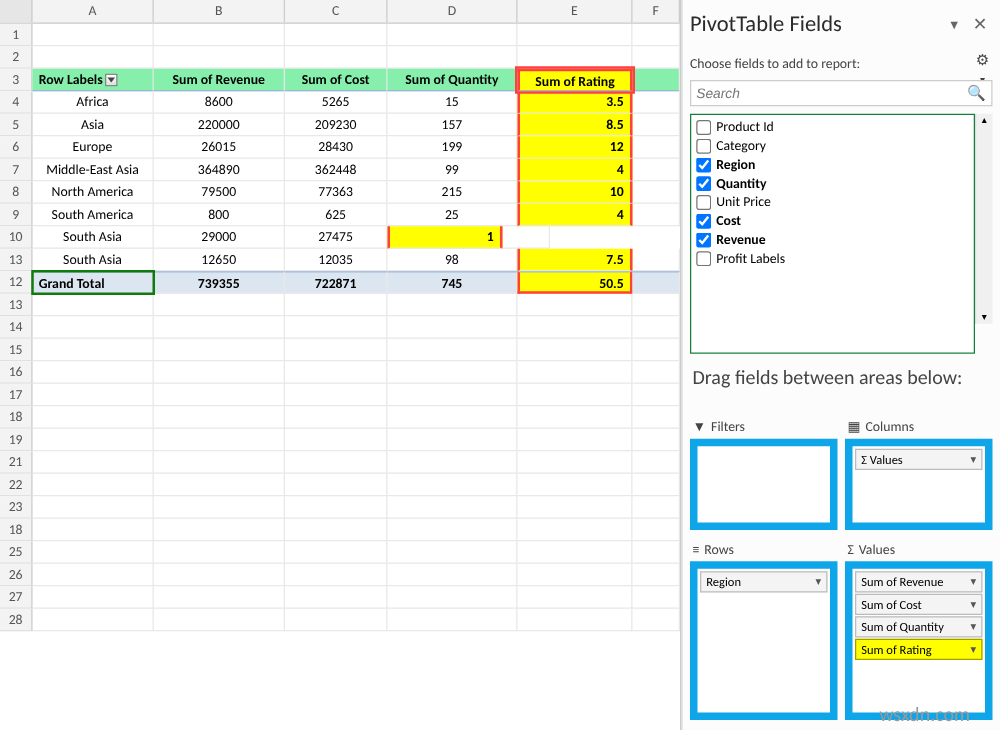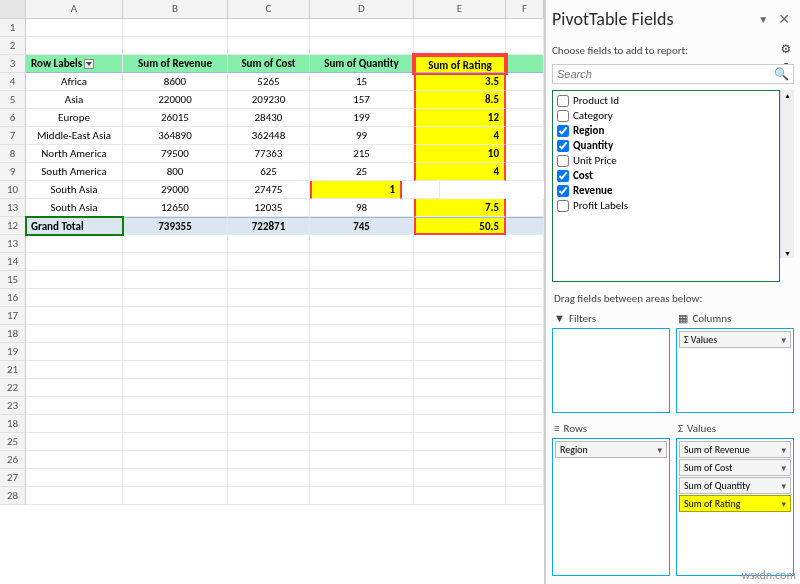--- a/index.html
+++ b/index.html
@@ -33,30 +33,30 @@
 .close-x { font-size: 14px; color: #666; cursor: pointer; padding: 0 4px; }
 .search { display: flex; align-items: center; border: 1px solid #ccc; padding: 2px 4px; background: #fff; margin: 2px 0 6px; }
 .search input { border: none; outline: none; flex: 1; font-size: 11px; font-style: italic; color: #999; }
 .search .mag { font-size: 12px; color: #666; }
 .fields-list { border: 1px solid #15803d; background: #fff; height: 192px; overflow: auto; padding: 2px; }
 .field-item { display: flex; align-items: center; padding: 1px 2px; gap: 4px; font-size: 11px; }
 .field-item input { width: 12px; height: 12px; }
 .field-item.bold label { font-weight: bold; }
 .scrollbar-v { width: 14px; background: #f0f0f0; border-left: 1px solid #ddd; }
 
-.drag-text { font-size: 11px; color: #444; margin: 10px 2px 4px; }
+.drag-text { font-size: 16px; color: #444; margin: 10px 2px 20px; }
 .areas { display: grid; grid-template-columns: 1fr 1fr; grid-template-rows: auto auto; gap: 6px; flex: 1; }
 .area { display: flex; flex-direction: column; }
 .area-label { font-size: 11px; color: #444; padding: 3px 2px; display: flex; align-items: center; gap: 4px; }
-.area-box { flex: 1; border: 1px solid #0ea5e9; background: #fff; padding: 2px; min-height: 20px; }
+.area-box { flex: 1; border: 6px solid #0ea5e9; background: #fff; padding: 2px; min-height: 20px; }
 .pill { display: flex; justify-content: space-between; align-items: center; background: #f4f4f4; border: 1px solid #bbb; padding: 1px 4px; margin-bottom: 1px; font-size: 10px; }
 .pill .arr { font-size: 9px; color: #555; }
 .pill-hl { background: #ffff00; border-color: #a0a000; }
 
-.watermark { position: absolute; bottom: 2px; right: 4px; font-size: 12px; color: #999; }
+.watermark { position: absolute; bottom: 2px; right: 24px; font-size: 16px; color: #999; }
 </style>
 </head>
 <body>
 
 <div class="sheet">
   <div class="grid-area">
     <div class="col-headers">
       <div class="corner"></div>
       <div class="col-h cA">A</div>
       <div class="col-h cB">B</div>

